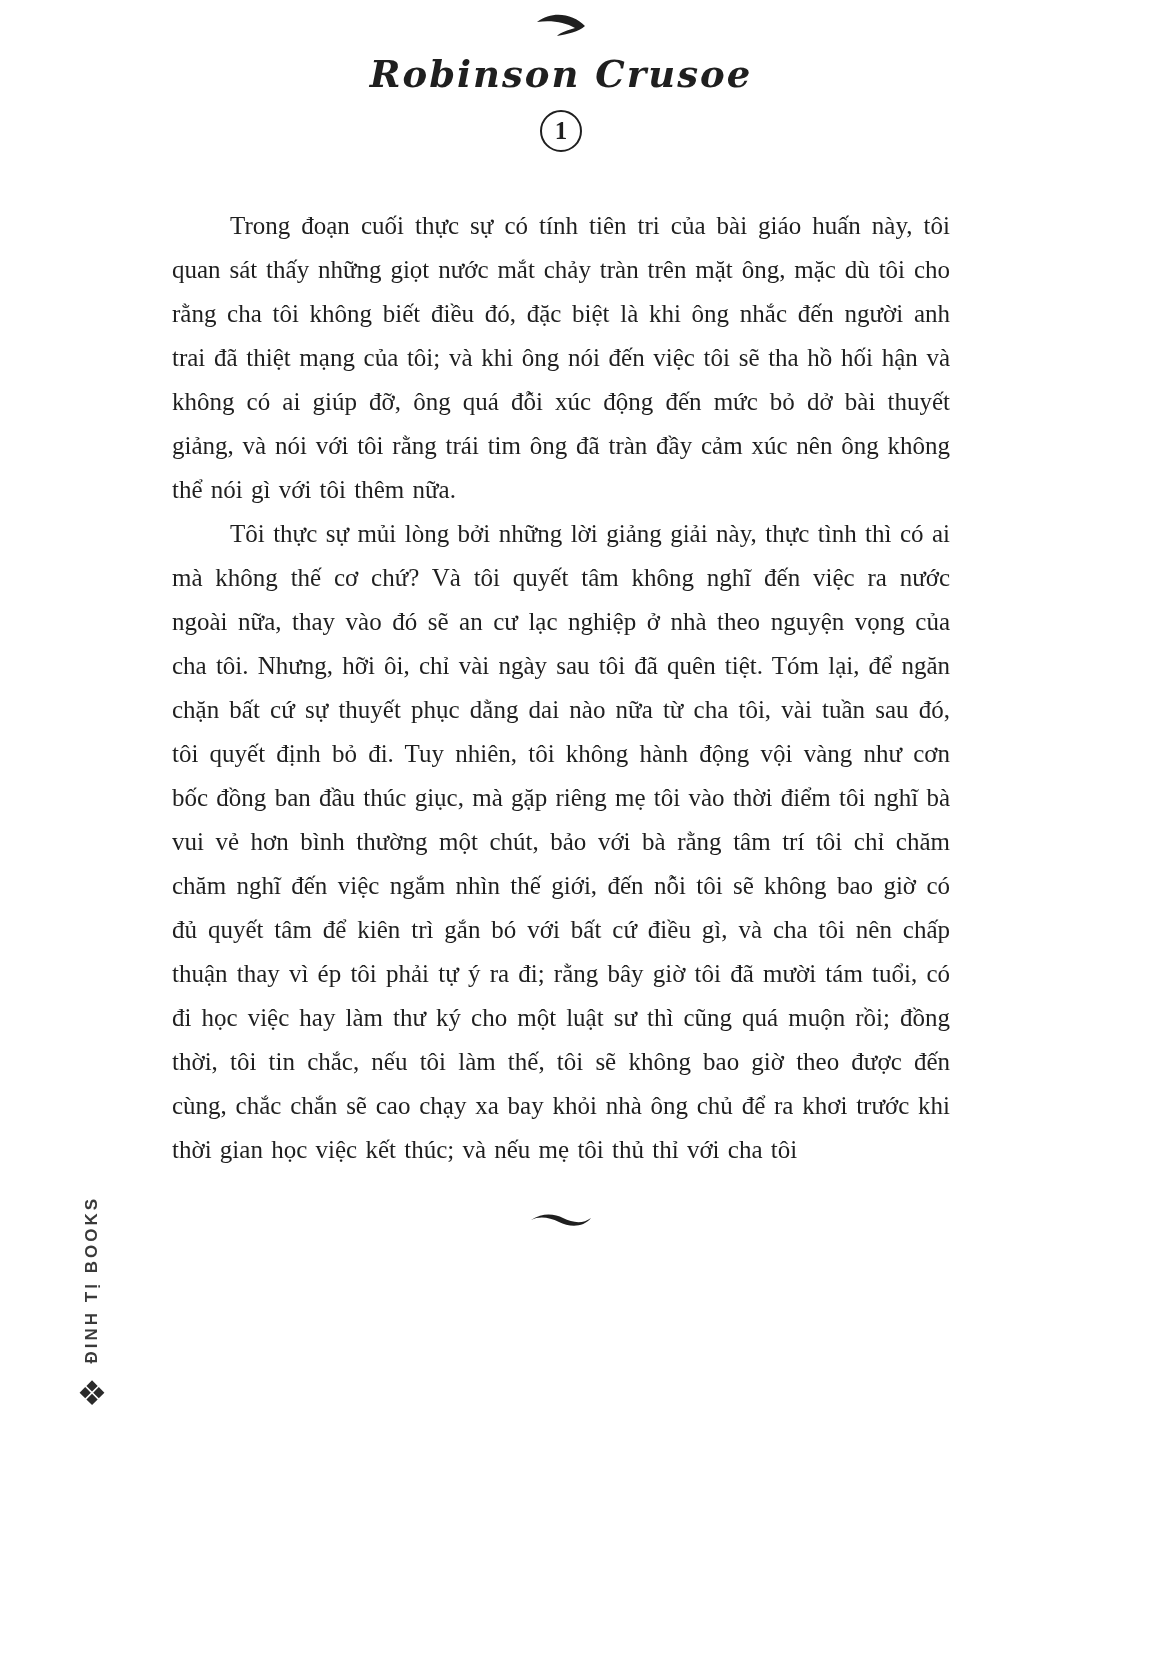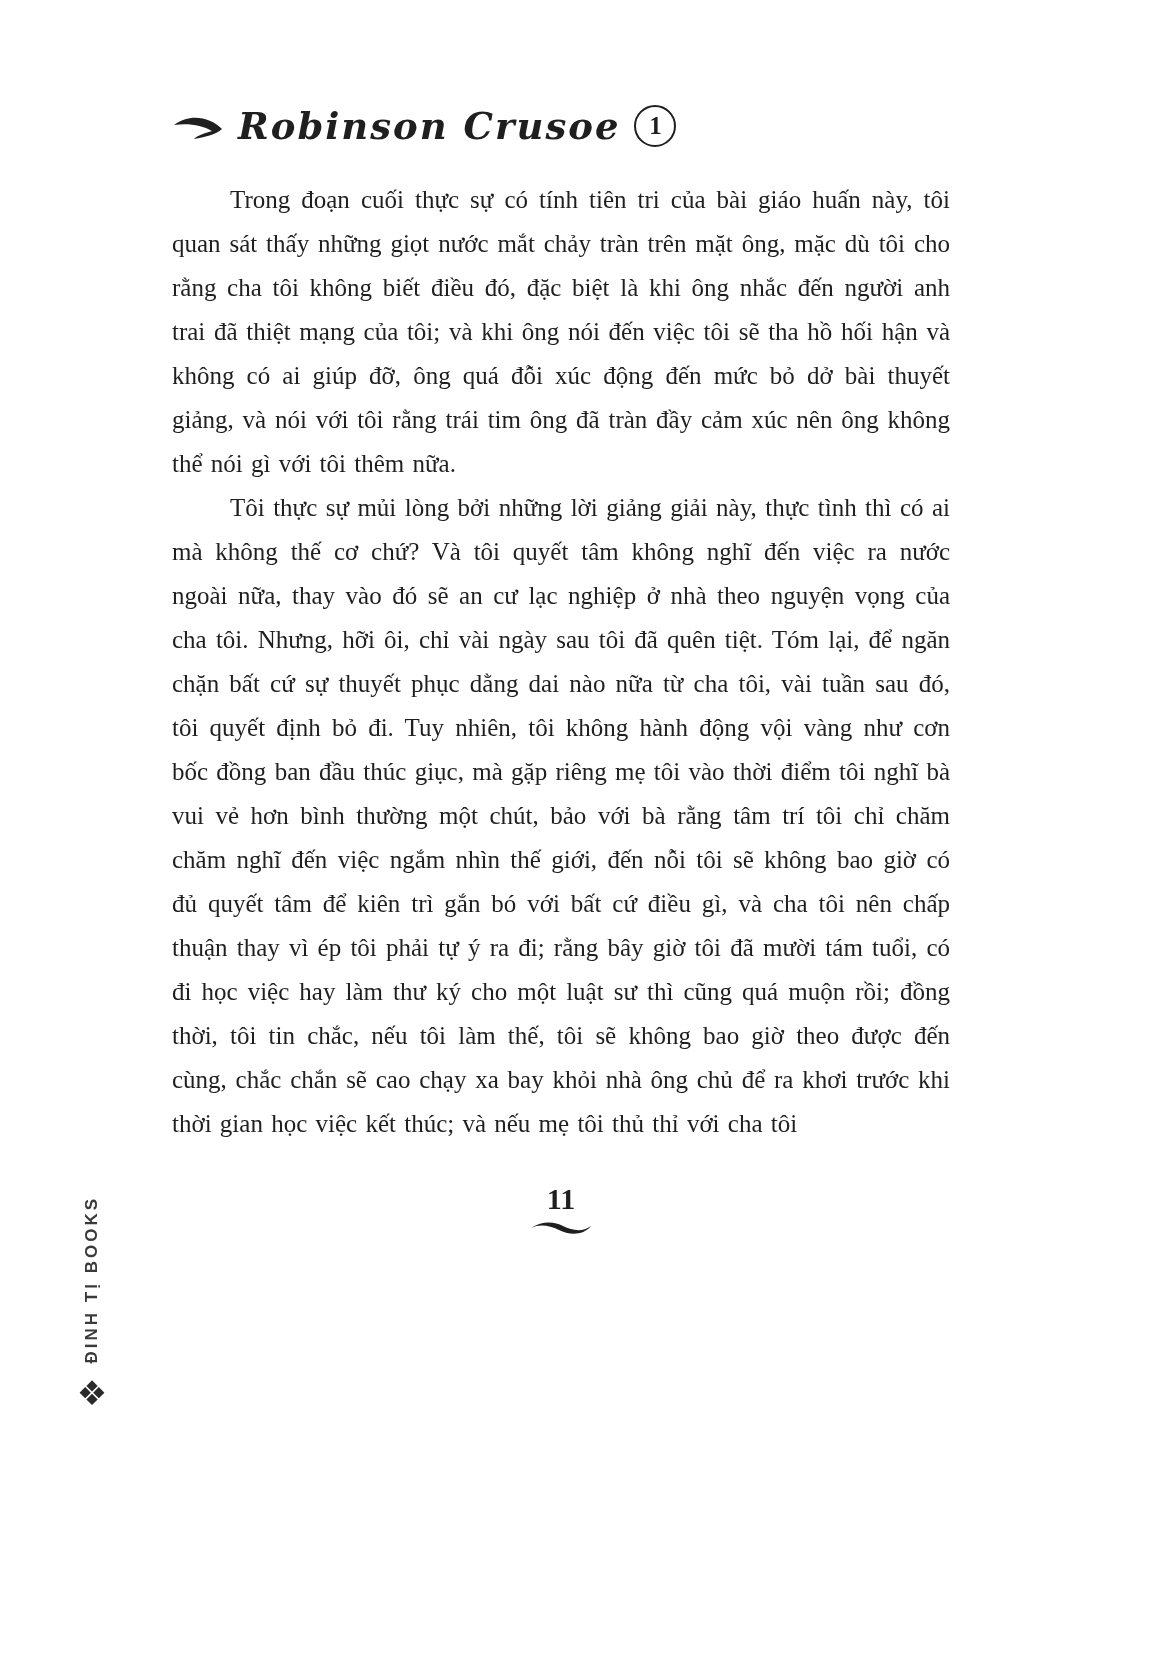--- a/index.html
+++ b/index.html
@@ -14,24 +14,26 @@
     overflow: hidden;
   }
   .content {
     position: absolute;
     left: 172px;
     top: 100px;
     width: 778px;
   }
   .header-row {
     display: flex;
+    justify-content: flex-end;
     align-items: center;
     gap: 14px;
-    margin-bottom: 26px;
+    margin-bottom: 52px;
     height: 52px;
+    flex-direction: column;
   }
   .flourish { display: inline-flex; align-items: center; }
   .book-title {
     font-family: "DejaVu Serif", serif;
     font-style: italic;
     font-weight: 700;
     font-size: 37px;
     letter-spacing: 2px;
     white-space: nowrap;
   }
@@ -108,21 +110,20 @@
       <span class="book-title">Robinson Crusoe</span>
       <span class="chapter-circle">1</span>
     </div>
 
     <div class="bodytext">
       <p>Trong đoạn cuối thực sự có tính tiên tri của bài giáo huấn này, tôi quan sát thấy những giọt nước mắt chảy tràn trên mặt ông, mặc dù tôi cho rằng cha tôi không biết điều đó, đặc biệt là khi ông nhắc đến người anh trai đã thiệt mạng của tôi; và khi ông nói đến việc tôi sẽ tha hồ hối hận và không có ai giúp đỡ, ông quá đỗi xúc động đến mức bỏ dở bài thuyết giảng, và nói với tôi rằng trái tim ông đã tràn đầy cảm xúc nên ông không thể nói gì với tôi thêm nữa.</p>
       <p>Tôi thực sự mủi lòng bởi những lời giảng giải này, thực tình thì có ai mà không thế cơ chứ? Và tôi quyết tâm không nghĩ đến việc ra nước ngoài nữa, thay vào đó sẽ an cư lạc nghiệp ở nhà theo nguyện vọng của cha tôi. Nhưng, hỡi ôi, chỉ vài ngày sau tôi đã quên tiệt. Tóm lại, để ngăn chặn bất cứ sự thuyết phục dằng dai nào nữa từ cha tôi, vài tuần sau đó, tôi quyết định bỏ đi. Tuy nhiên, tôi không hành động vội vàng như cơn bốc đồng ban đầu thúc giục, mà gặp riêng mẹ tôi vào thời điểm tôi nghĩ bà vui vẻ hơn bình thường một chút, bảo với bà rằng tâm trí tôi chỉ chăm chăm nghĩ đến việc ngắm nhìn thế giới, đến nỗi tôi sẽ không bao giờ có đủ quyết tâm để kiên trì gắn bó với bất cứ điều gì, và cha tôi nên chấp thuận thay vì ép tôi phải tự ý ra đi; rằng bây giờ tôi đã mười tám tuổi, có đi học việc hay làm thư ký cho một luật sư thì cũng quá muộn rồi; đồng thời, tôi tin chắc, nếu tôi làm thế, tôi sẽ không bao giờ theo được đến cùng, chắc chắn sẽ cao chạy xa bay khỏi nhà ông chủ để ra khơi trước khi thời gian học việc kết thúc; và nếu mẹ tôi thủ thỉ với cha tôi</p>
     </div>
 
     <div class="footer">
-      <span class="page-number">11</span>
       <span class="footer-flourish">
         <svg width="64" height="18" viewBox="0 0 64 18" aria-hidden="true">
           <path d="M2 10 C 14 2, 26 4, 34 8 C 44 13, 54 14, 62 8 C 54 18, 40 17, 30 12 C 20 7, 10 6, 2 10 Z" fill="#1f1f1f"></path>
         </svg>
       </span>
     </div>
 
   </div>
 
   <div class="spine">

